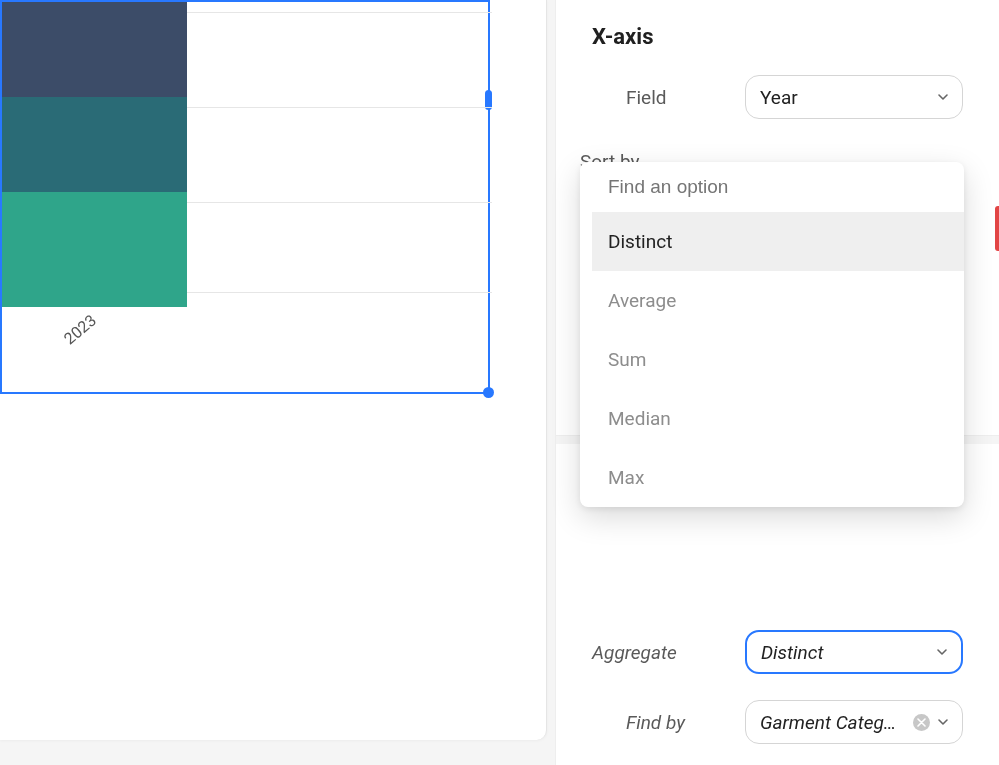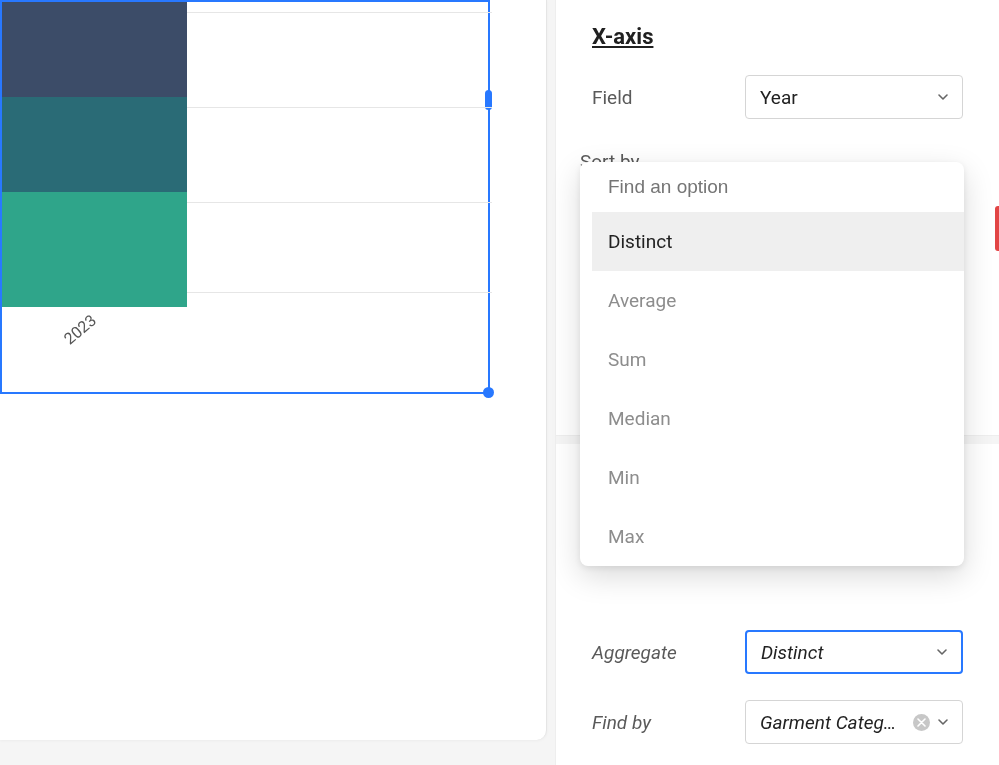--- a/index.html
+++ b/index.html
@@ -96,38 +96,37 @@
     .section {
       padding: 28px 36px 22px 36px;
       border-bottom: 1px solid #eee;
     }
     .section.noborder { border-bottom: none; }
     .section-title {
       font-size: 22px;
       font-weight: 700;
       color: #202020;
       margin-bottom: 26px;
-      text-decoration: underline;
     }
     .field-row {
       display: flex;
       align-items: center;
       justify-content: space-between;
       margin-bottom: 26px;
     }
-    .field-row:last-child { margin-bottom: 0; }
+    .field-row:last-child { margin-bottom: 0; margin-left: 34px; }
     .field-label {
       font-size: 19px;
       color: #5a5a5a;
     }
     .select-box {
       width: 218px;
       height: 44px;
       border: 1px solid #d5d5d5;
-      border-radius: 4px;
+      border-radius: 14px;
       background: #fff;
       display: flex;
       align-items: center;
       justify-content: space-between;
       padding: 0 12px 0 14px;
       font-size: 19px;
       color: #222;
       cursor: pointer;
     }
     .select-box.active {
@@ -293,17 +292,16 @@
 </div>
 
 <div class="sortby-partial">Sort by</div>
 
 <div class="dropdown">
   <input class="dropdown-search" placeholder="Find an option" style="">
   <div class="dropdown-item selected">Distinct</div>
   <div class="dropdown-item">Average</div>
   <div class="dropdown-item">Sum</div>
   <div class="dropdown-item">Median</div>
-  <div class="dropdown-item">Min</div>
   <div class="dropdown-item">Max</div>
 </div>
 
 <div class="red-sliver"></div>
 
 </body></html>

